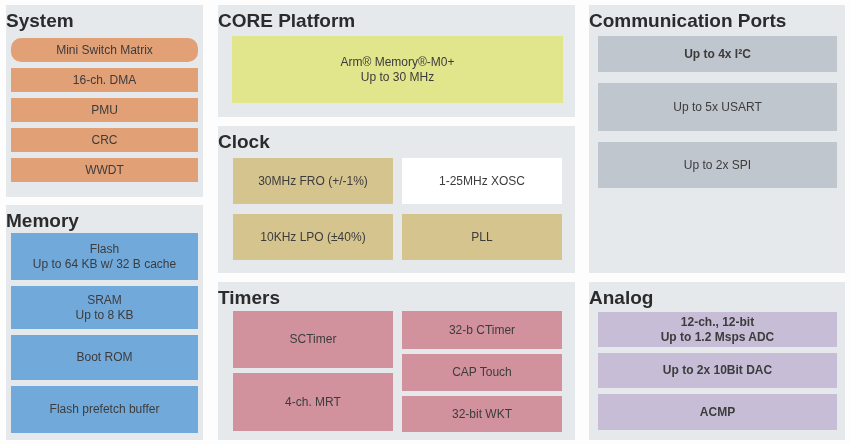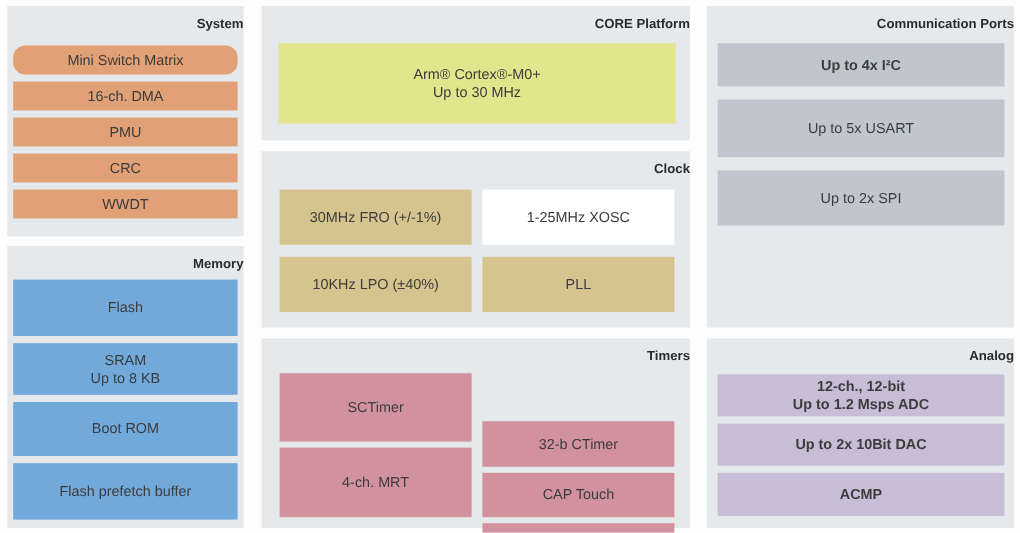--- a/index.html
+++ b/index.html
@@ -1,18 +1,18 @@
 <!DOCTYPE html>
 <html><head>
 <meta charset="utf-8">
 <style>
   html,body{margin:0;padding:0;background:#ffffff;font-family:"Liberation Sans",sans-serif;}
   .canvas{position:relative;width:850px;height:444px;background:#fdfdfe;overflow:hidden;}
   .section{position:absolute;box-sizing:border-box;}
-  .section-title{text-align:right;font-weight:bold;font-size:11px;color:#2b2b2b;padding-top:8px;line-height:15px;}
+  .section-title{text-align:left;font-weight:bold;font-size:19px;color:#2b2b2b;padding-top:8px;line-height:15px;}
   .blocks{display:flex;flex-direction:column;box-sizing:border-box;}
   .block{display:flex;flex-direction:column;align-items:center;justify-content:center;
          font-size:12px;color:#3c3c3c;text-align:center;line-height:15px;flex-shrink:0;}
   .block span{display:block;}
 
   
   #sec-system{left:6px;top:5px;width:197px;height:192px;}
   #sec-system .blocks{padding:10px 5px 0;gap:6px;}
   #sec-system .block{height:24px;}
 
@@ -30,21 +30,21 @@
 
   #sec-clock{left:218px;top:126px;width:357px;height:147px;}
   #sec-clock .blocks{flex-direction:row;flex-wrap:wrap;padding:9px 13px 0 15px;gap:10px 9px;}
   #sec-clock .block{width:160px;height:46px;}
 
   #sec-timers{left:218px;top:282px;width:357px;height:158px;}
   #sec-timers .cols{display:flex;flex-direction:row;gap:9px;padding:6px 13px 0 15px;}
   #sec-timers .col{display:flex;flex-direction:column;gap:5px;width:160px;}
   #sec-timers .col-left .block:nth-child(1){height:57px;}
   #sec-timers .col-left .block:nth-child(2){height:58px;}
-  #sec-timers .col-right .block:nth-child(1){height:38px;margin-top:40px;}
+  #sec-timers .col-right .block:nth-child(1){height:38px;}
   #sec-timers .col-right .block:nth-child(2){height:37px;}
   #sec-timers .col-right .block:nth-child(3){height:36px;}
 
   
   #sec-comm{left:589px;top:5px;width:256px;height:268px;}
   #sec-comm .blocks{padding:8px 8px 0 9px;gap:11px;}
   #sec-comm .block:nth-child(1){height:36px;font-weight:bold;}
   #sec-comm .block:nth-child(2){height:48px;}
   #sec-comm .block:nth-child(3){height:46px;}
 
@@ -78,39 +78,40 @@
           <span>WWDT</span>
         </div>
     </div>
   </div>
 
   <div class="section" id="sec-memory" style="background: rgb(230, 233, 236);">
     <div class="section-title">Memory</div>
     <div class="blocks">
       <div class="block" style="background: rgb(114, 169, 219);">
         <span>Flash</span>
+        <span>Up to 64 KB w/ 32 B cache</span>
       </div>
       <div class="block" style="background: rgb(114, 169, 219);">
         <span>SRAM</span>
         <span>Up to 8 KB</span>
       </div>
       <div class="block" style="background: rgb(114, 169, 219);">
           <span>Boot ROM</span>
         </div>
       <div class="block" style="background: rgb(114, 169, 219);">
           <span>Flash prefetch buffer</span>
         </div>
     </div>
   </div>
 
   <div class="section" id="sec-core" style="background: rgb(230, 233, 236);">
     <div class="section-title">CORE Platform</div>
     <div class="blocks">
       <div class="block" style="background: rgb(225, 229, 140);">
-        <span>Arm® Cortex®-M0+</span>
+        <span>Arm® Memory®-M0+</span>
         <span>Up to 30 MHz</span>
       </div>
     </div>
   </div>
 
   <div class="section" id="sec-clock" style="background: rgb(230, 233, 236);">
     <div class="section-title">Clock</div>
     <div class="blocks">
       <div class="block" style="background: rgb(214, 196, 143);">
           <span>30MHz FRO (+/-1%)</span>

